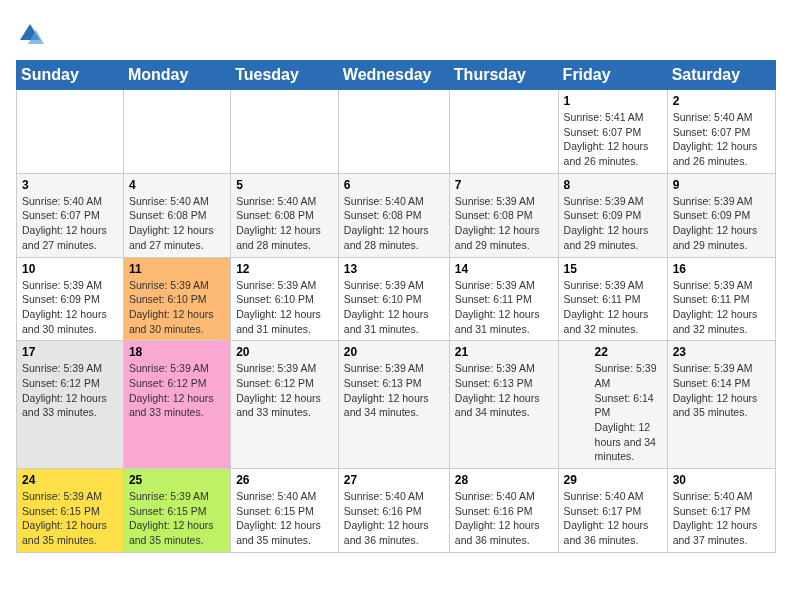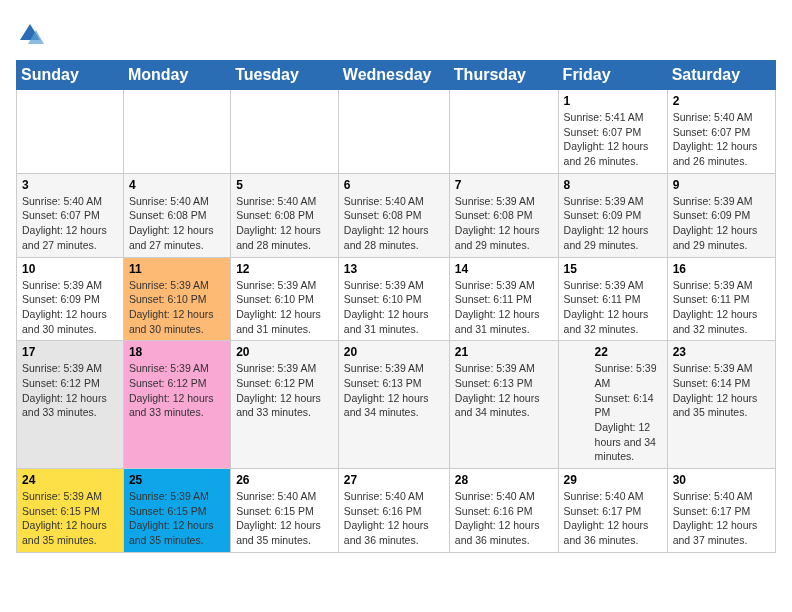--- a/index.html
+++ b/index.html
@@ -273,21 +273,21 @@
 Daylight: 12 hours and 35 minutes.</div>
         </td>
       </tr>
       <tr class="row-odd">
         <td style="background: #fde047;">
           <span class="day-number">24</span>
           <div class="day-info" style="white-space: pre-line;">Sunrise: 5:39 AM
 Sunset: 6:15 PM
 Daylight: 12 hours and 35 minutes.</div>
         </td>
-        <td style="background: #0ea5e9;">
+        <td style="background: #bef264;">
           <span class="day-number">25</span>
           <div class="day-info" style="white-space: pre-line;">Sunrise: 5:39 AM
 Sunset: 6:15 PM
 Daylight: 12 hours and 35 minutes.</div>
         </td>
         <td style="background: rgb(255, 255, 255);">
           <span class="day-number">26</span>
           <div class="day-info" style="white-space: pre-line;">Sunrise: 5:40 AM
 Sunset: 6:15 PM
 Daylight: 12 hours and 35 minutes.</div>

